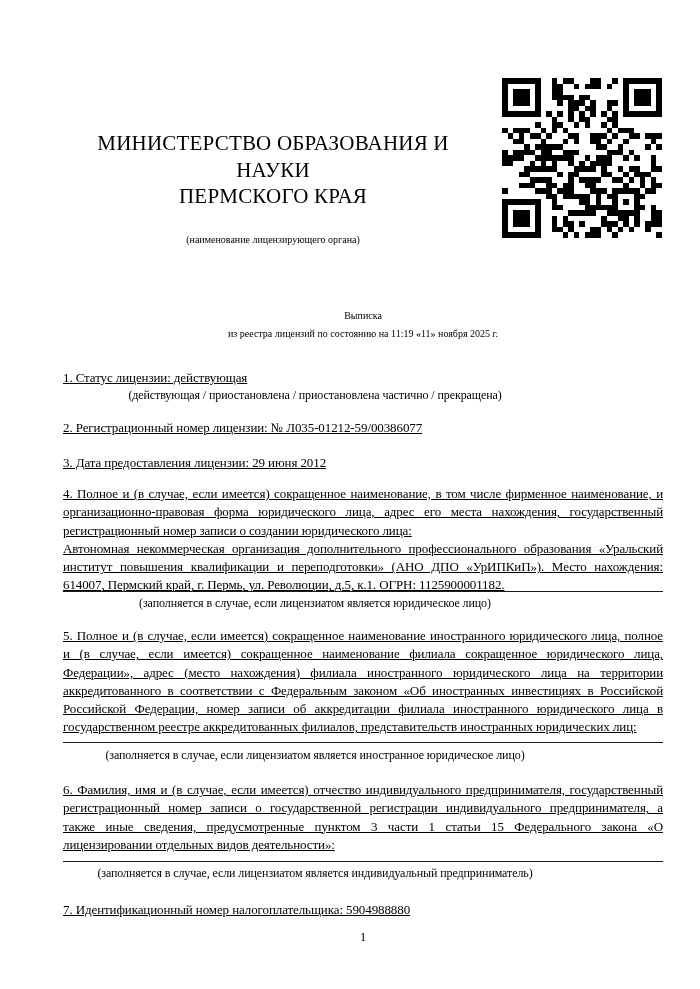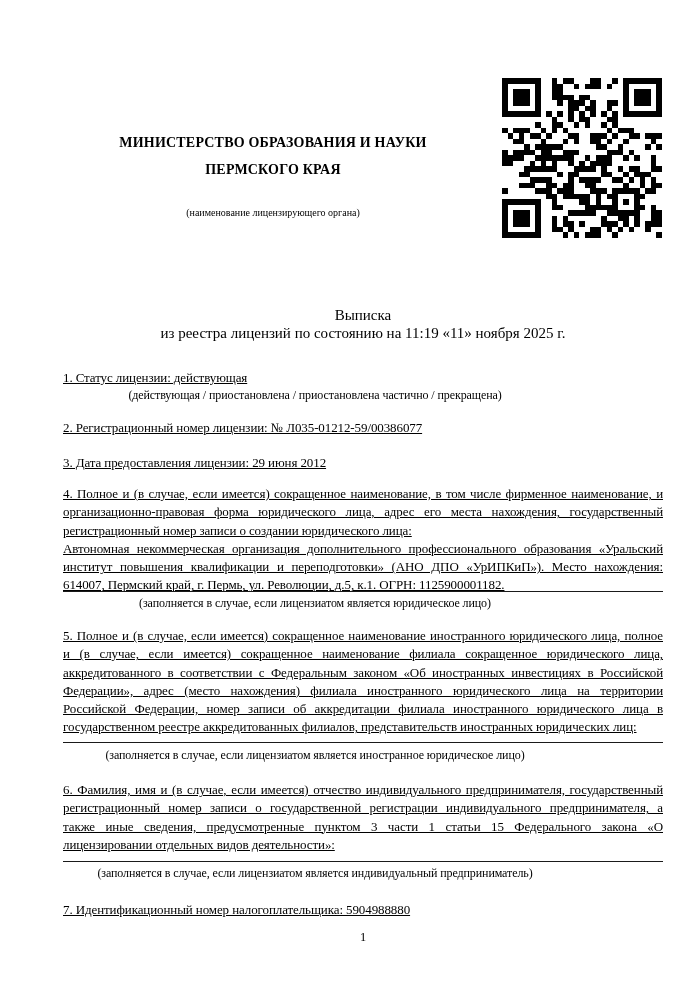--- a/index.html
+++ b/index.html
@@ -2,24 +2,24 @@
 <html lang="ru"><head>
 <meta charset="utf-8">
 <style>
   html,body{margin:0;padding:0;background:#ffffff;}
   .page{
     position:relative;width:700px;height:989px;background:#ffffff;
     font-family:"Liberation Serif",serif;color:#000;overflow:hidden;
   }
   .abs{position:absolute;}
   .header{left:63px;top:130px;width:420px;text-align:center;}
-  .title{font-weight:bold;font-size:14px;line-height:26.5px;letter-spacing:.2px;}
+  .title{font-weight:normal;font-size:21px;line-height:26.5px;letter-spacing:.2px;}
   .org-caption{font-size:10px;margin-top:24px;}
   .qr{left:502px;top:78px;width:160px;height:160px;}
-  .subject{left:63px;top:307px;width:600px;text-align:center;font-size:15px;line-height:17.5px;}
+  .subject{left:63px;top:307px;width:600px;text-align:center;font-size:10px;line-height:17.5px;}
   .content{left:63px;top:0;width:600px;height:989px;}
   .item{position:absolute;left:0;width:600px;font-size:13px;line-height:18.3px;letter-spacing:-0.1px;text-decoration:underline;}
   .jl{text-align:justify;text-align-last:justify;height:18.3px;overflow:hidden;}
   .ll{text-align:left;height:18.3px;overflow:hidden;}
   .rule{position:absolute;left:0;width:600px;height:0;border-top:1.6px solid #1a1a1a;}
   .fcap{position:absolute;left:-48px;width:600px;text-align:center;font-size:12px;letter-spacing:-0.1px;}
   .pagenum{position:absolute;left:0;top:930px;width:600px;text-align:center;font-size:12.5px;}
 </style>
 </head>
 <body>
@@ -452,22 +452,22 @@
       <div class="jl">Автономная некоммерческая организация дополнительного профессионального образования «Уральский</div>
       <div class="jl">институт повышения квалификации и переподготовки» (АНО ДПО «УрИПКиП»). Место нахождения:</div>
       <div class="ll">614007, Пермский край, г. Пермь, ул. Революции, д.5, к.1. ОГРН: 1125900001182.</div>
     </div>
     <div class="rule" style="top:591px"></div>
     <div class="fcap" style="top:596px">(заполняется в случае, если лицензиатом является юридическое лицо)</div>
 
     <div class="item" style="top:627px">
       <div class="jl">5. Полное и (в случае, если имеется) сокращенное наименование иностранного юридического лица, полное</div>
       <div class="jl">и (в случае, если имеется) сокращенное наименование филиала сокращенное юридического лица,</div>
+      <div class="jl">Федерации», адрес (место нахождения) филиала иностранного юридического лица на территории</div>
       <div class="jl">аккредитованного в соответствии с Федеральным законом «Об иностранных инвестициях в Российской</div>
-      <div class="jl">Федерации», адрес (место нахождения) филиала иностранного юридического лица на территории</div>
       <div class="jl">Российской Федерации, номер записи об аккредитации филиала иностранного юридического лица в</div>
       <div class="ll">государственном реестре аккредитованных филиалов, представительств иностранных юридических лиц:</div>
     </div>
     <div class="rule" style="top:742px"></div>
     <div class="fcap" style="top:748px">(заполняется в случае, если лицензиатом является иностранное юридическое лицо)</div>
 
     <div class="item" style="top:781px">
       <div class="jl">6. Фамилия, имя и (в случае, если имеется) отчество индивидуального предпринимателя, государственный</div>
       <div class="jl">регистрационный номер записи о государственной регистрации индивидуального предпринимателя, а</div>
       <div class="jl">также иные сведения, предусмотренные пунктом 3 части 1 статьи 15 Федерального закона «О</div>

